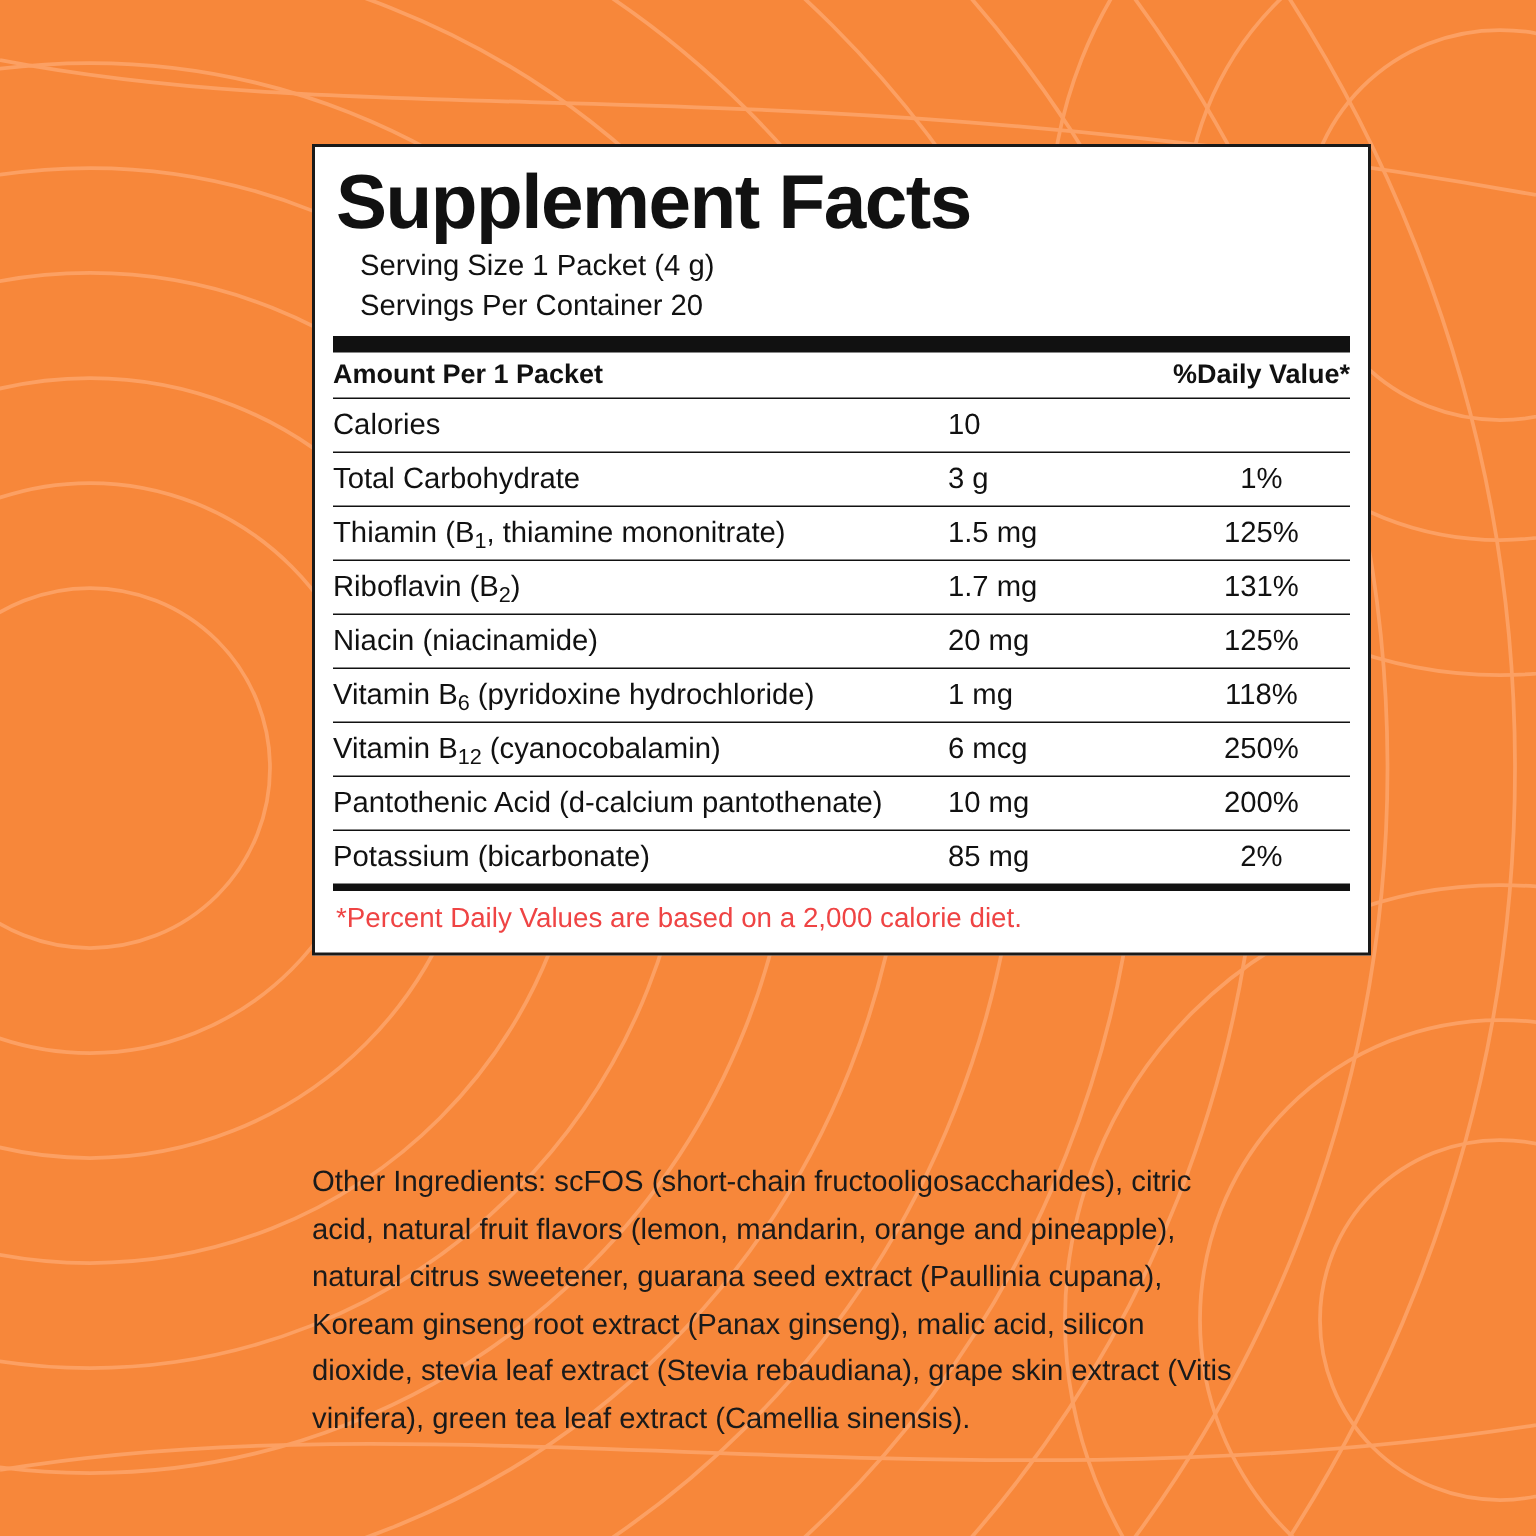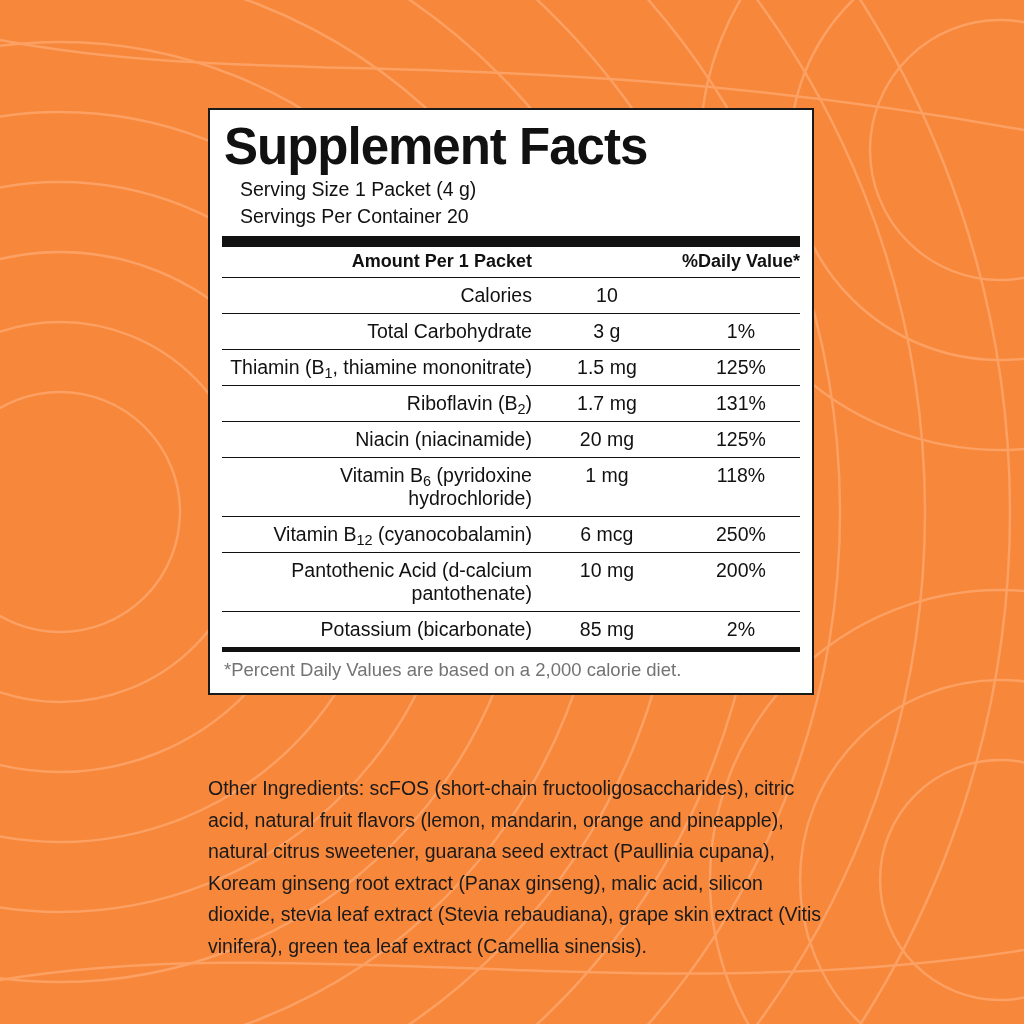--- a/index.html
+++ b/index.html
@@ -23,22 +23,22 @@
   }
   #content {
     position: relative;
     z-index: 2;
   }
 
   
   .panel {
     position: absolute;
     left: 208px;
-    top: 108px;
-    width: 606px;
+    top: 96px;
+    width: 706px;
     background: #ffffff;
     border: 2px solid #1a1a1a;
     box-sizing: border-box;
     padding: 6px 12px 10px 12px;
   }
   .sf-title {
     font-size: 51px;
     font-weight: bold;
     letter-spacing: -1px;
     line-height: 1.05;
@@ -75,26 +75,26 @@
     border-bottom: none;
   }
   table.facts tr.head td {
     font-weight: bold;
     font-size: 18px;
     padding-top: 4px;
     padding-bottom: 5px;
     border-bottom: 1.5px solid #111;
   }
   td.name {
-    text-align: right;
+    text-align: left;
     padding-left: 2px;
     margin-top: 16px;
   }
   td.amount {
-    text-align: center;
+    text-align: left;
     width: 150px;
     padding-right: 56px;
     white-space: nowrap;
   }
   td.dv {
     text-align: center;
     width: 96px;
     padding-right: 4px;
     white-space: nowrap;
   }
@@ -102,21 +102,21 @@
     padding-left: 22px;
   }
   sub {
     font-size: 0.74em;
     vertical-align: baseline;
     position: relative;
     top: 4px;
   }
   .footnote {
     font-size: 18.5px;
-    color: #737373;
+    color: #ef4444;
     margin: 7px 0 2px 2px;
   }
 
   
   .other-ing {
     position: absolute;
     left: 208px;
     top: 733px;
     width: 616px;
     font-size: 19.5px;

